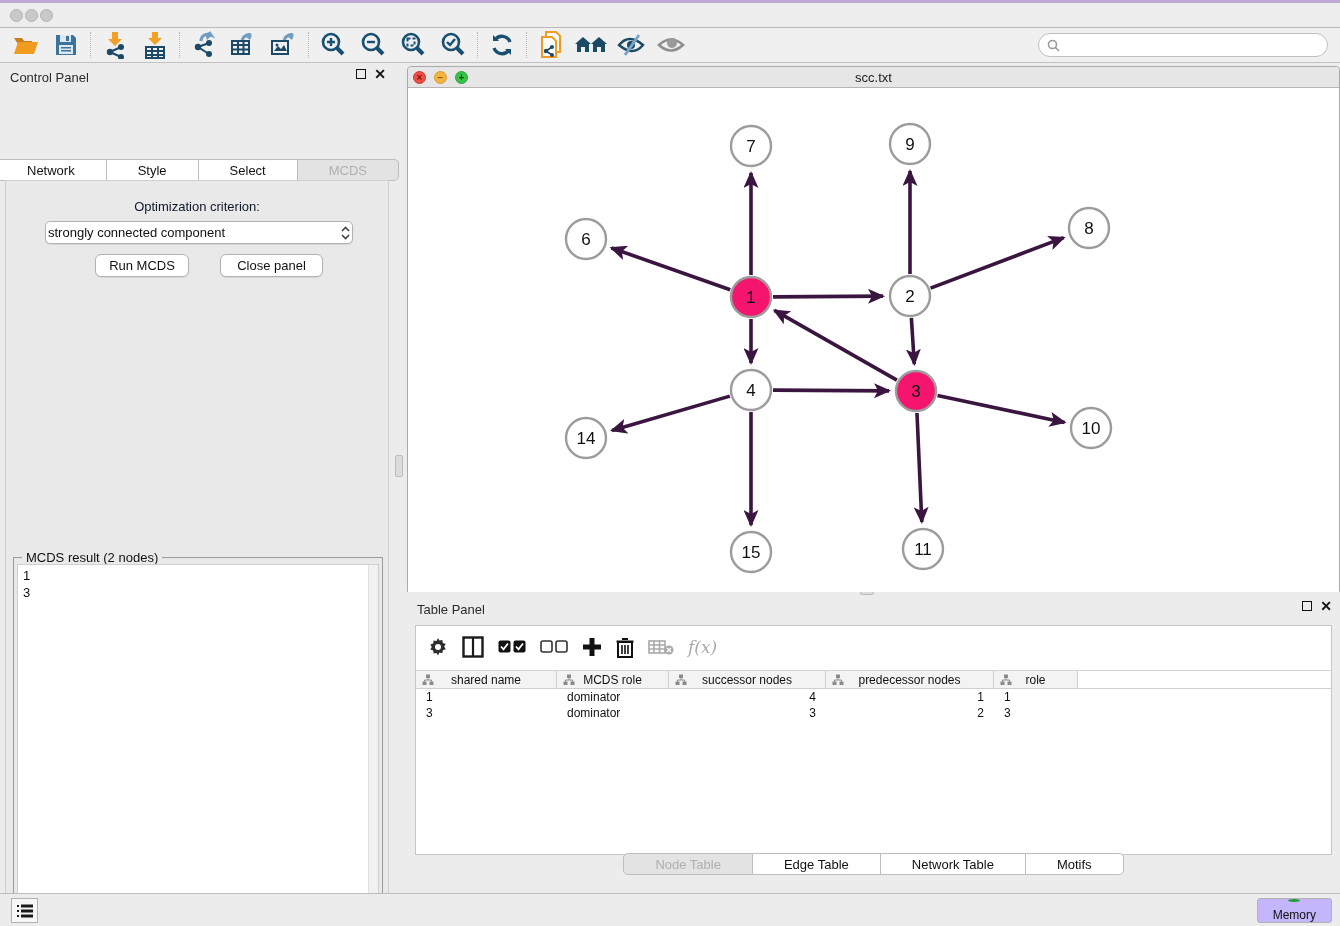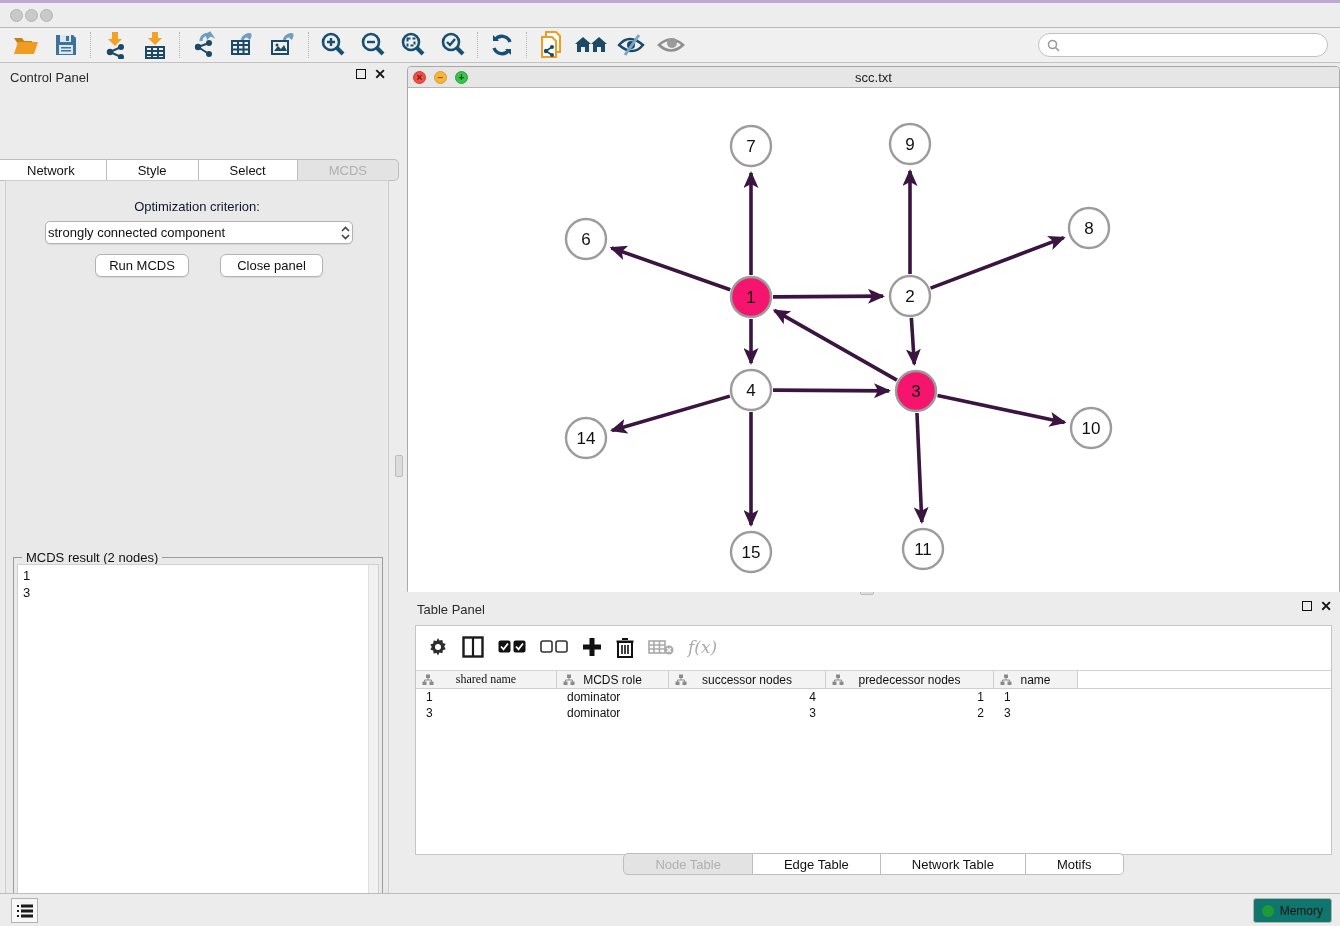--- a/index.html
+++ b/index.html
@@ -99,23 +99,23 @@
   .gr-cell { padding:0 10px; line-height:16px; overflow:hidden; }
   .gr-cell.r { text-align:right; }
 
   .tp-tabs { position:absolute; left:0; top:258px; width:933px; display:flex; justify-content:center; }
 
   
   .statusbar { position:absolute; left:0; top:893px; width:1340px; height:33px;
                background:#ececec; border-top:1px solid #bdbdbd; }
   .sb-left-btn { position:absolute; left:11px; top:4px; width:27px; height:25px; background:#f7f7f7;
                  border:1px solid #b3b3b3; display:flex; align-items:center; justify-content:center; }
-  .memory-btn { position:absolute; right:8px; top:4px; height:25px; background:#0f766e;
+  .memory-btn { position:absolute; right:8px; top:4px; height:25px; background:#c4b5fd;
                 border:1px solid #b3b3b3; border-radius:3px; display:flex; align-items:center;
-                gap:6px; padding:0 8px; font-size:12px; color:#111; }
+                gap:6px; padding:0 15px; font-size:12px; color:#111;flex-direction:column; }
   .mem-dot { width:12px; height:12px; border-radius:50%; background:#1f9a34; }
 
   svg text { font-family:"Liberation Sans", sans-serif; }
   .fx { font-family:"DejaVu Serif", serif; font-style:italic; font-size:17px; color:#aaa; }
 </style>
 </head>
 <body>
 
 <div class="app">
 
@@ -420,21 +420,21 @@
                 <rect x="1" y="2" width="16" height="12"></rect>
                 <path d="M1 6 h16 M1 10 h16 M6 2 v12 M11.5 2 v12"></path>
               </g>
               <circle cx="21" cy="11" r="4.5" fill="#a9a9a9"></circle>
               <path d="M19 9 l4 4 M23 9 l-4 4" stroke="#fff" stroke-width="1.4"></path>
             </svg>
         </span>
         <span class="tbtn fx">f(x)</span>
       </div>
       <div class="grid-head" id="grid-head">
-          <div class="gh-cell" style="width: 141px; font-family: Liberation Serif, serif;">
+          <div class="gh-cell" style="width: 141px;">
             <svg class="tree-ic" width="12" height="12" viewBox="0 0 12 12">
               <rect x="4" y="0.5" width="4" height="3.5" fill="#8a8a8a"></rect>
               <rect x="0.5" y="7.5" width="4" height="3.5" fill="#8a8a8a"></rect>
               <rect x="7.5" y="7.5" width="4" height="3.5" fill="#8a8a8a"></rect>
               <path d="M6 4 v2 M2.5 7.5 v-1.5 h7 v1.5" stroke="#8a8a8a" fill="none" stroke-width="1"></path>
             </svg>
             <span>shared name</span>
           </div>
           <div class="gh-cell" style="width: 112px;">
             <svg class="tree-ic" width="12" height="12" viewBox="0 0 12 12">
@@ -463,21 +463,21 @@
             </svg>
             <span>predecessor nodes</span>
           </div>
           <div class="gh-cell" style="width: 84px;">
             <svg class="tree-ic" width="12" height="12" viewBox="0 0 12 12">
               <rect x="4" y="0.5" width="4" height="3.5" fill="#8a8a8a"></rect>
               <rect x="0.5" y="7.5" width="4" height="3.5" fill="#8a8a8a"></rect>
               <rect x="7.5" y="7.5" width="4" height="3.5" fill="#8a8a8a"></rect>
               <path d="M6 4 v2 M2.5 7.5 v-1.5 h7 v1.5" stroke="#8a8a8a" fill="none" stroke-width="1"></path>
             </svg>
-            <span>name</span>
+            <span>role</span>
           </div>
         </div>
       <div id="grid-body">
           <div class="grid-row">
             <div class="gr-cell" style="width: 141px;">1</div>
             <div class="gr-cell" style="width: 112px;">dominator</div>
             <div class="gr-cell r" style="width: 157px;">4</div>
             <div class="gr-cell r" style="width: 168px;">1</div>
             <div class="gr-cell" style="width: 84px;">1</div>
           </div>

